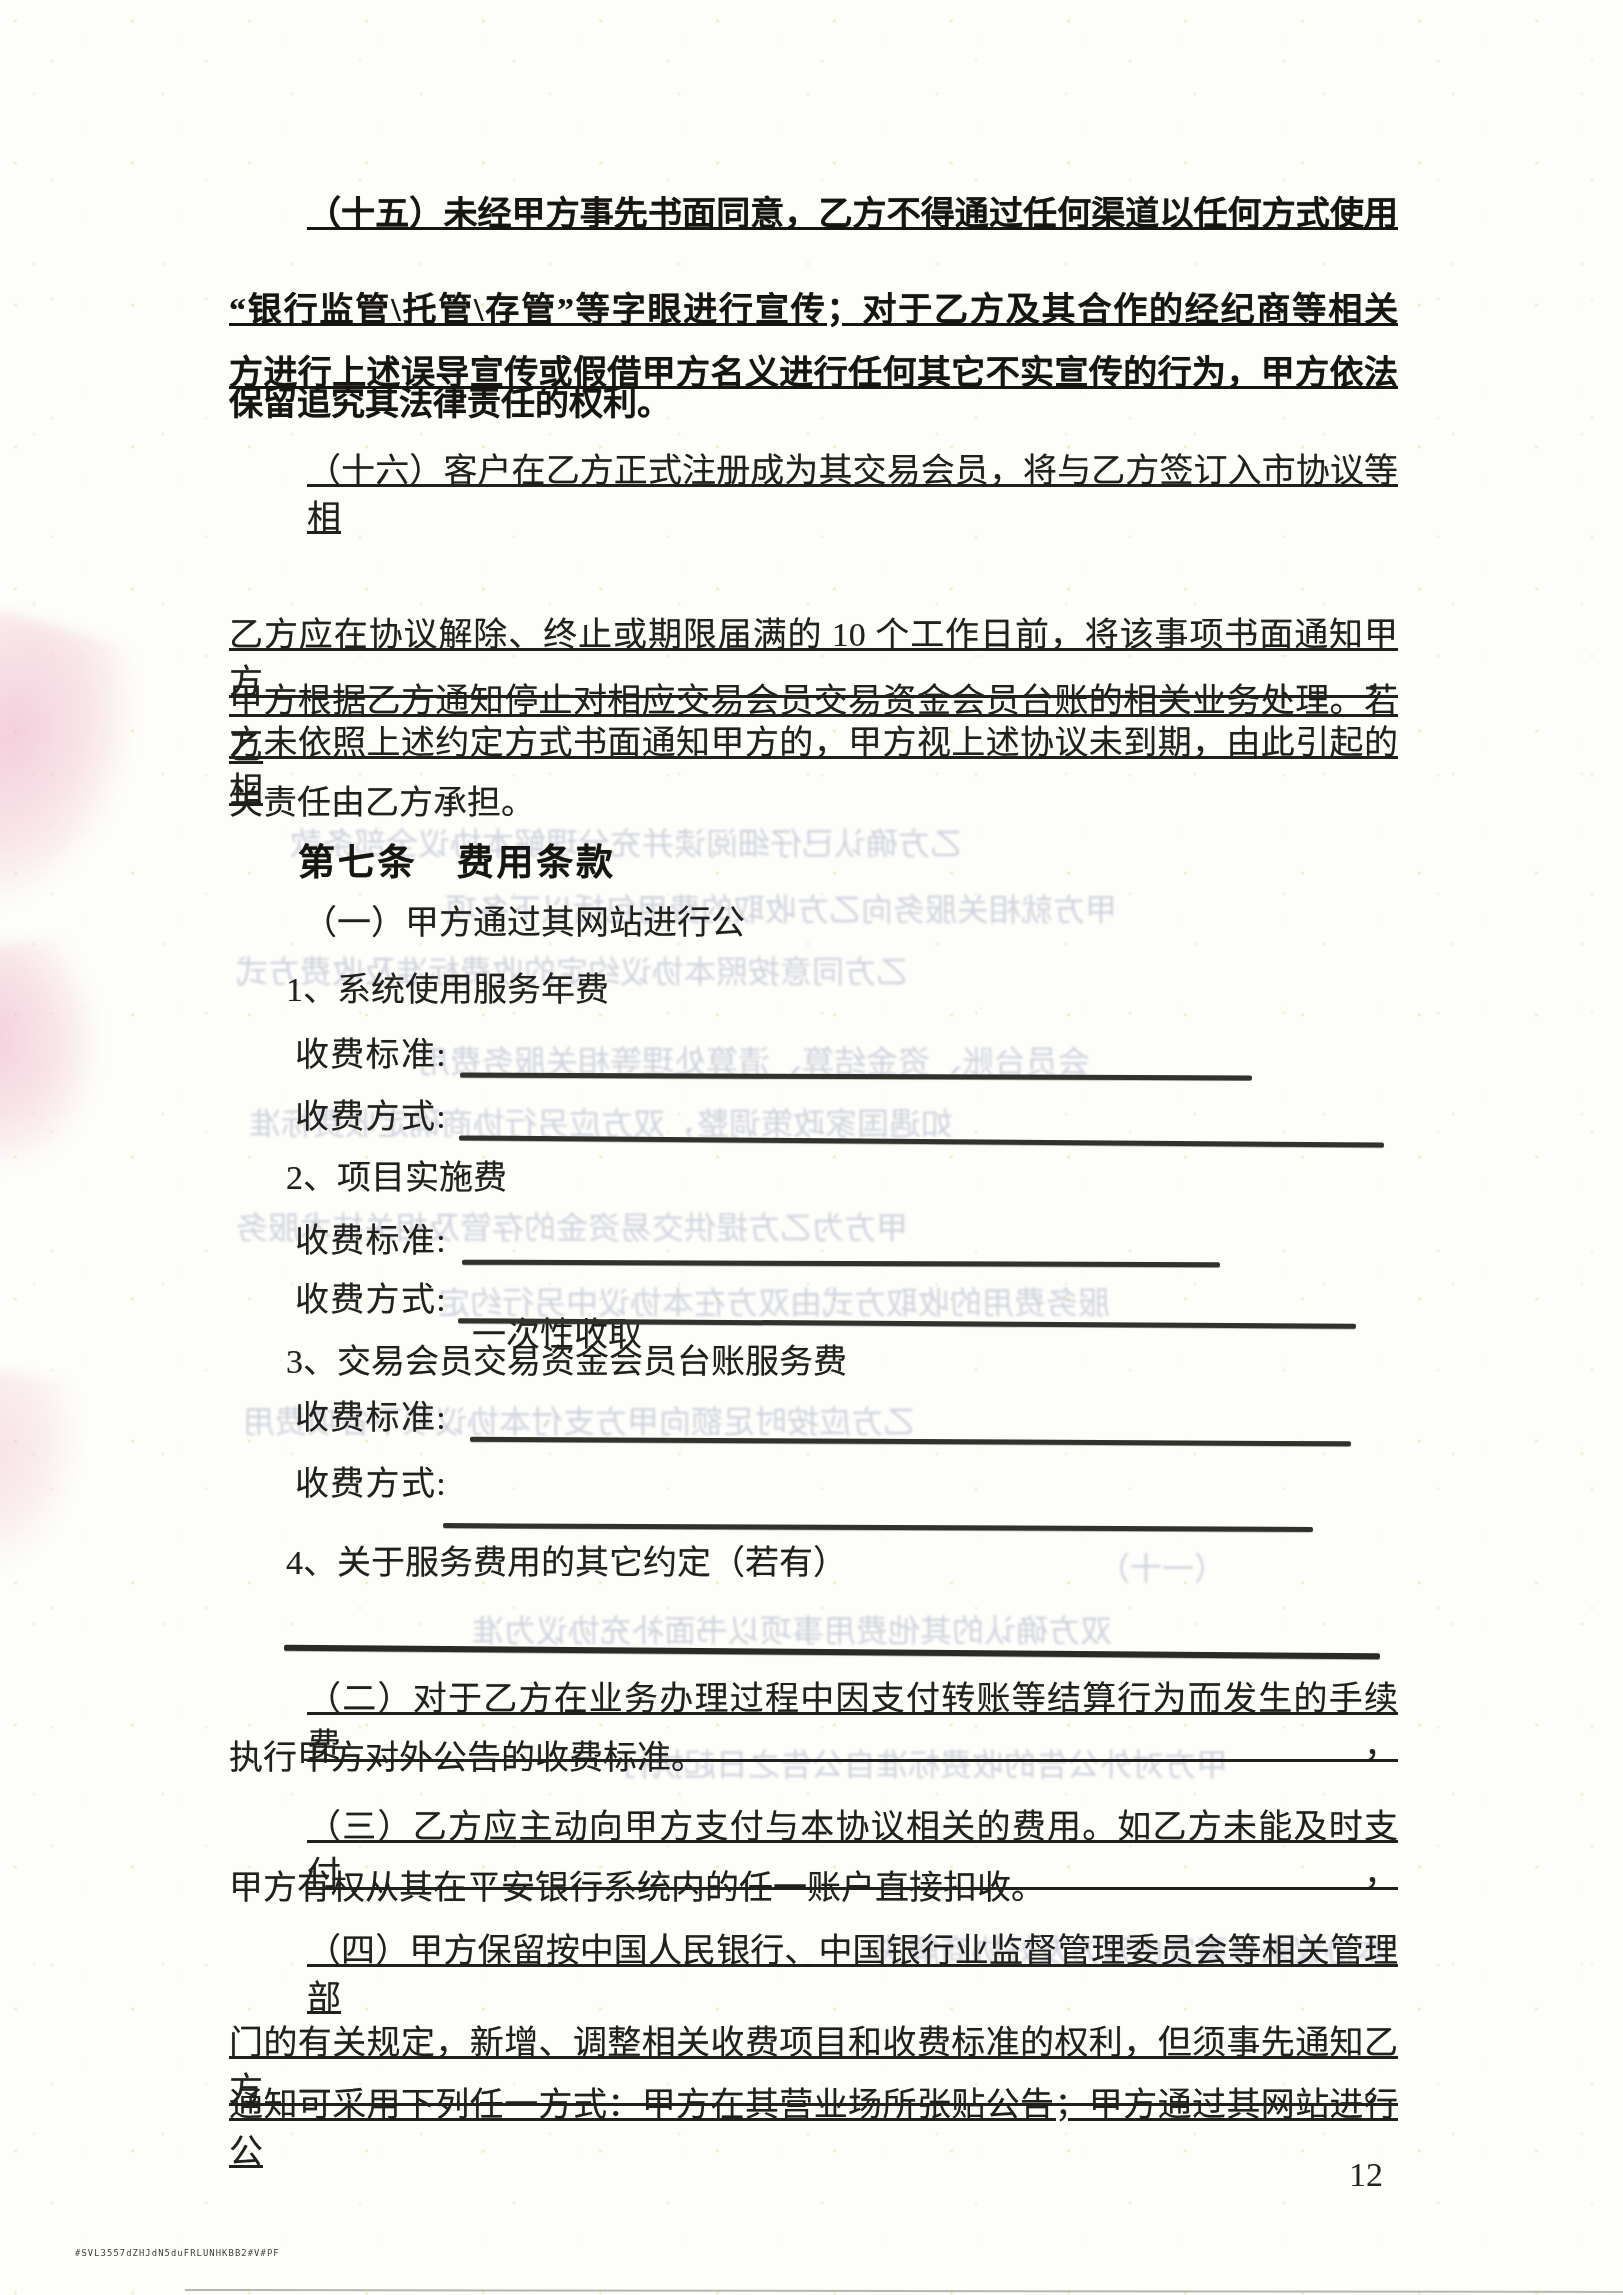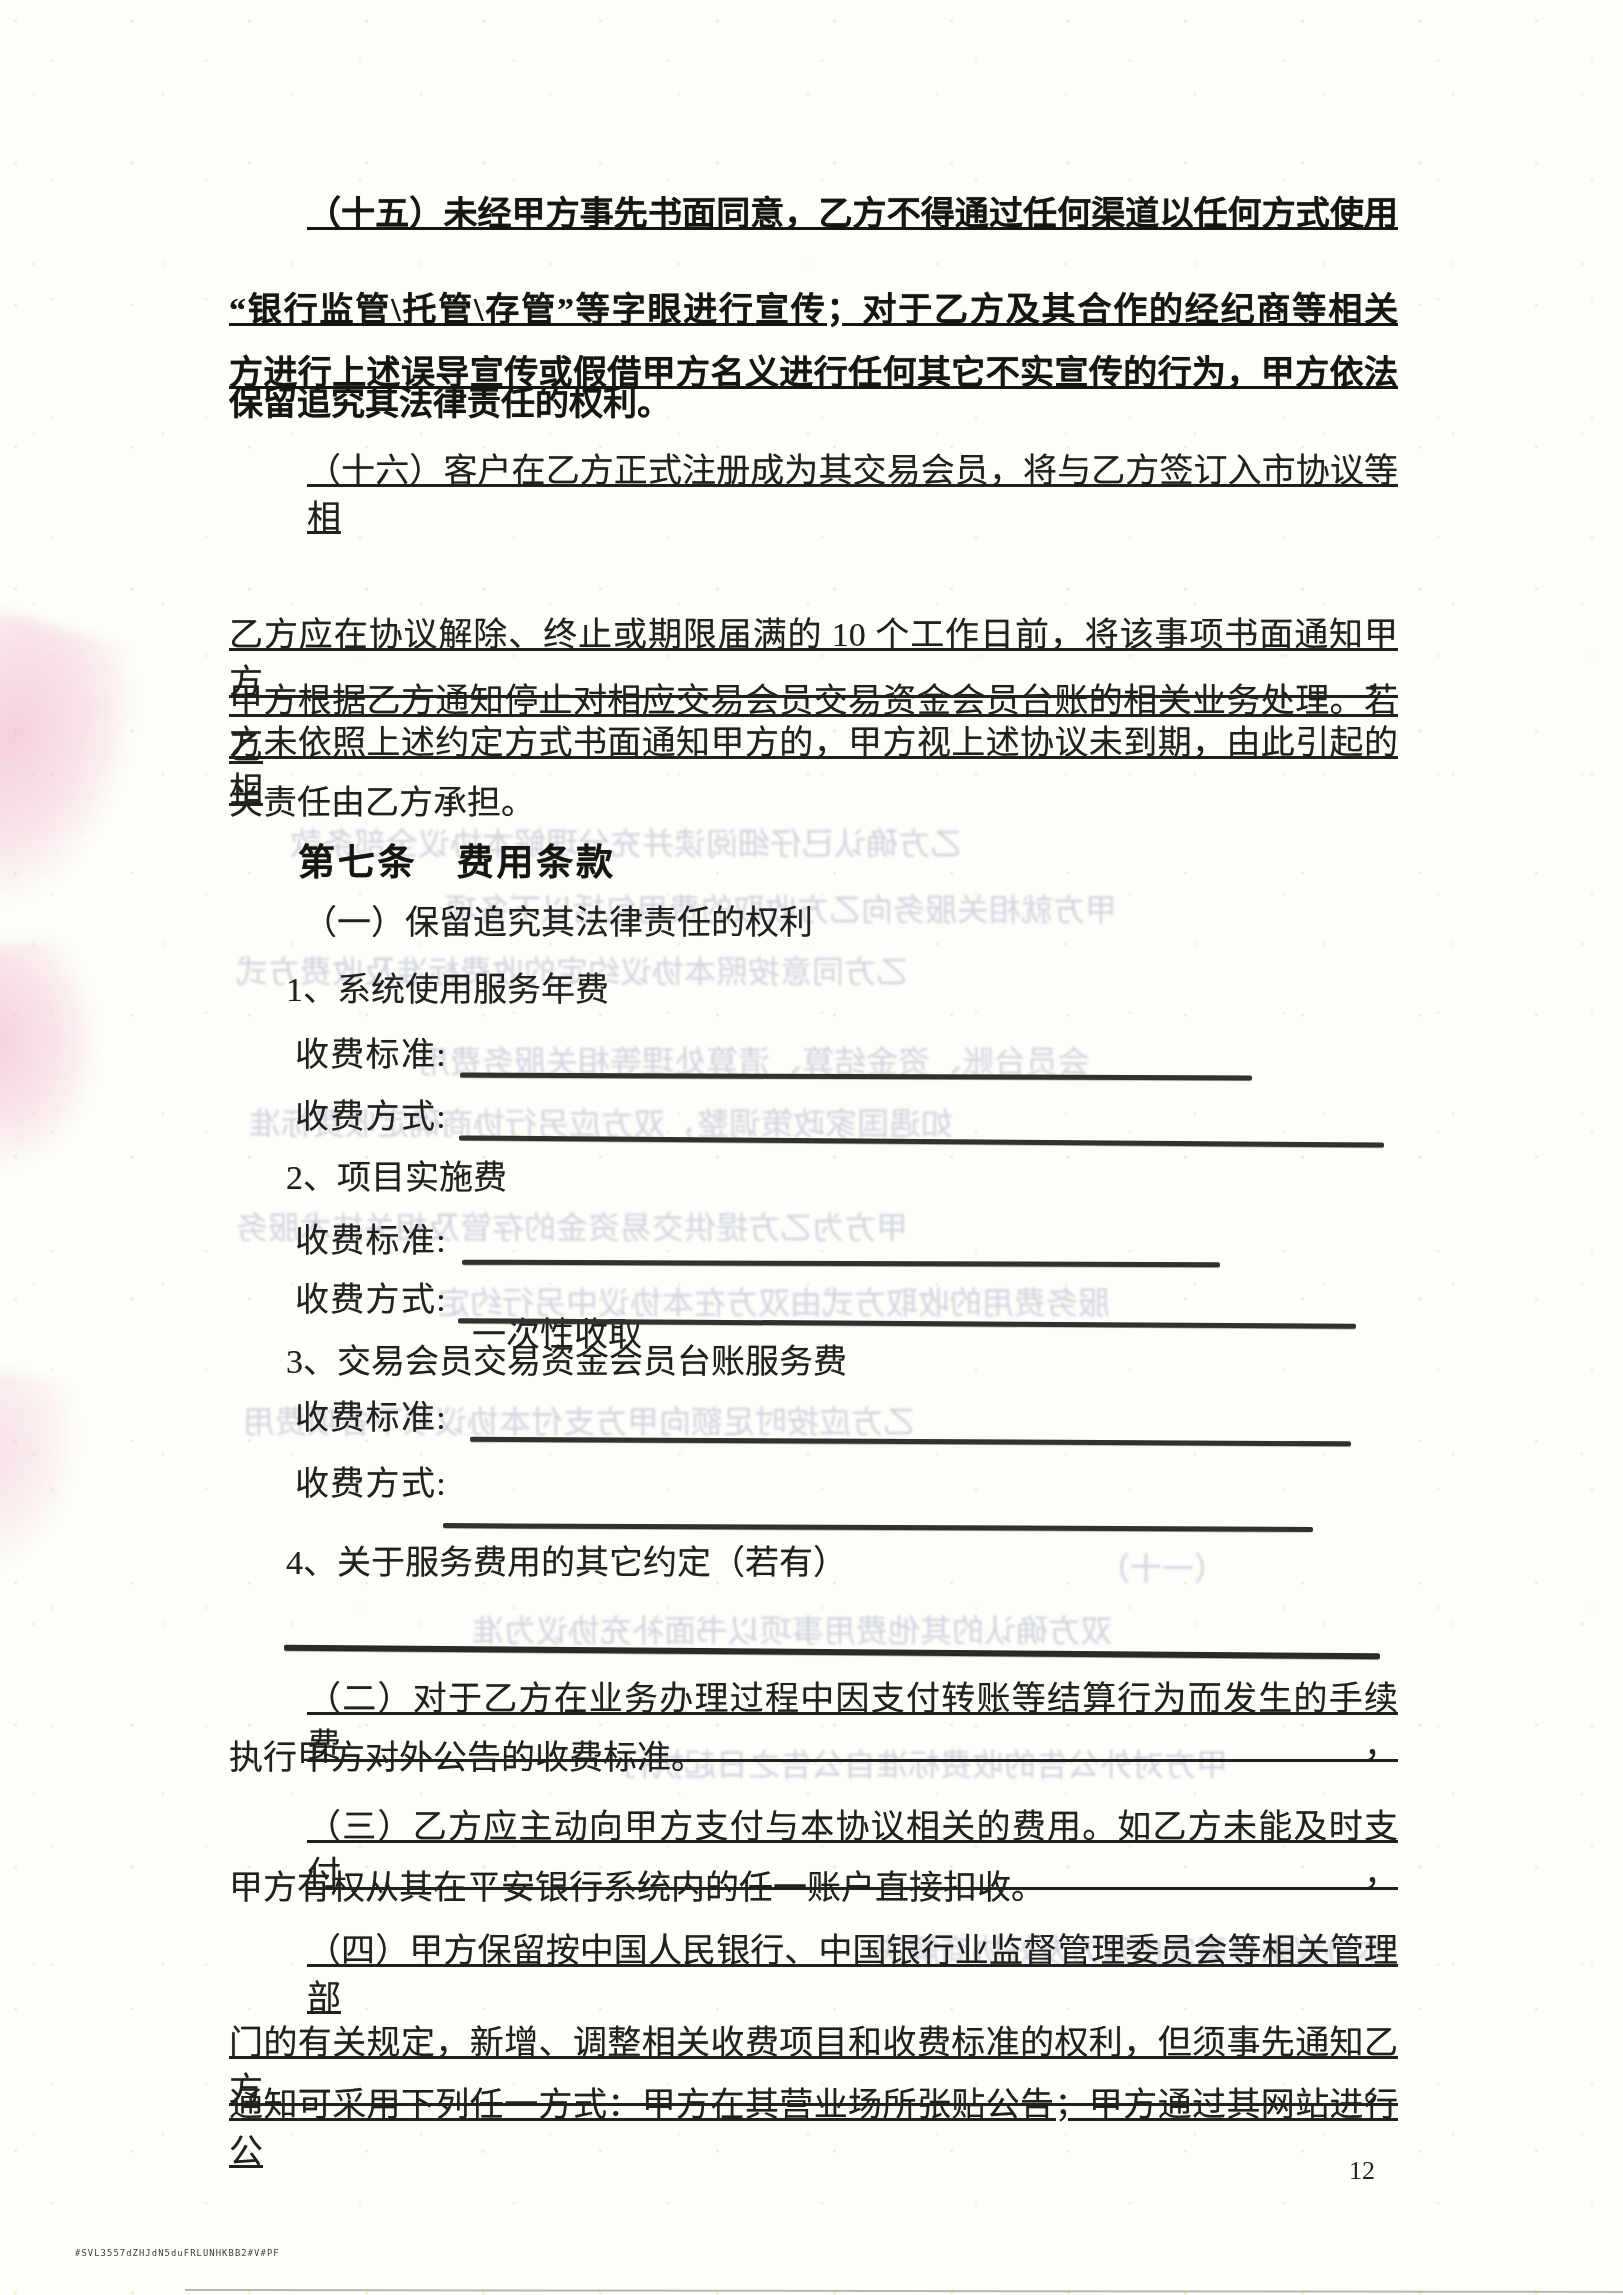--- a/index.html
+++ b/index.html
@@ -48,21 +48,21 @@
     pointer-events:none;
   }
   .smudge{
     position:absolute;
     background:radial-gradient(ellipse at 30% 40%, rgba(236,170,195,.55) 0%, rgba(240,185,205,.35) 45%, transparent 72%);
     filter:blur(6px);
     pointer-events:none;
   }
   .pagenum{
     position:absolute;top:2156px;left:1349px;
-    font-size:26px;color:#24231f;
+    font-size:34px;color:#24231f;
     font-family:"Liberation Serif",serif;
   }
   .scan-code{
     position:absolute;top:2248px;left:75px;
     font-size:8.8px;letter-spacing:1.1px;color:#3c3c3a;
     font-family:"DejaVu Sans Mono",monospace;
   }
   .scan-edge{
     position:absolute;left:185px;top:2290px;width:1438px;height:2px;
     background:rgba(125,124,118,.55);transform:rotate(0.08deg);
@@ -96,21 +96,21 @@
   <div class="ln bold" style="top:381px;left:229px;">保留追究其法律责任的权利。</div>
 
   <div class="ln jf w2" style="top:448px;">（十六）客户在乙方正式注册成为其交易会员，将与乙方签订入市协议等相</div>
   <div class="ln jf w1" style="top:580px;">乙方应在协议解除、终止或期限届满的 10 个工作日前，将该事项书面通知甲方，</div>
   <div class="ln jf w1" style="top:646px;">甲方根据乙方通知停止对相应交易会员交易资金会员台账的相关业务处理。若乙</div>
   <div class="ln jf w1" style="top:688px;">方未依照上述约定方式书面通知甲方的，甲方视上述协议未到期，由此引起的相</div>
   <div class="ln" style="top:780px;left:229px;">关责任由乙方承担。</div>
 
   <div class="ln bold heading" style="top:837px;left:298px;">第七条　费用条款</div>
 
-  <div class="ln" style="top:900px;left:303px;">（一）保留追究其法律责任的权利</div>
+  <div class="ln" style="top:900px;left:303px;">（一）甲方通过其网站进行公</div>
 
   <div class="ln" style="top:967px;left:286px;">1、系统使用服务年费</div>
   <div class="ln label" style="top:1032px;left:295px;">收费标准:</div>
   <div class="rule" style="top:1074px;left:460px;width:792px;transform:rotate(0.2deg);"></div>
   <div class="ln label" style="top:1094px;left:295px;">收费方式:</div>
   <div class="rule" style="top:1139px;left:459px;width:925px;transform:rotate(0.45deg);"></div>
 
   <div class="ln" style="top:1155px;left:286px;">2、项目实施费</div>
   <div class="ln label" style="top:1218px;left:295px;">收费标准:</div>
   <div class="rule" style="top:1261px;left:462px;width:758px;transform:rotate(0.2deg);"></div>

